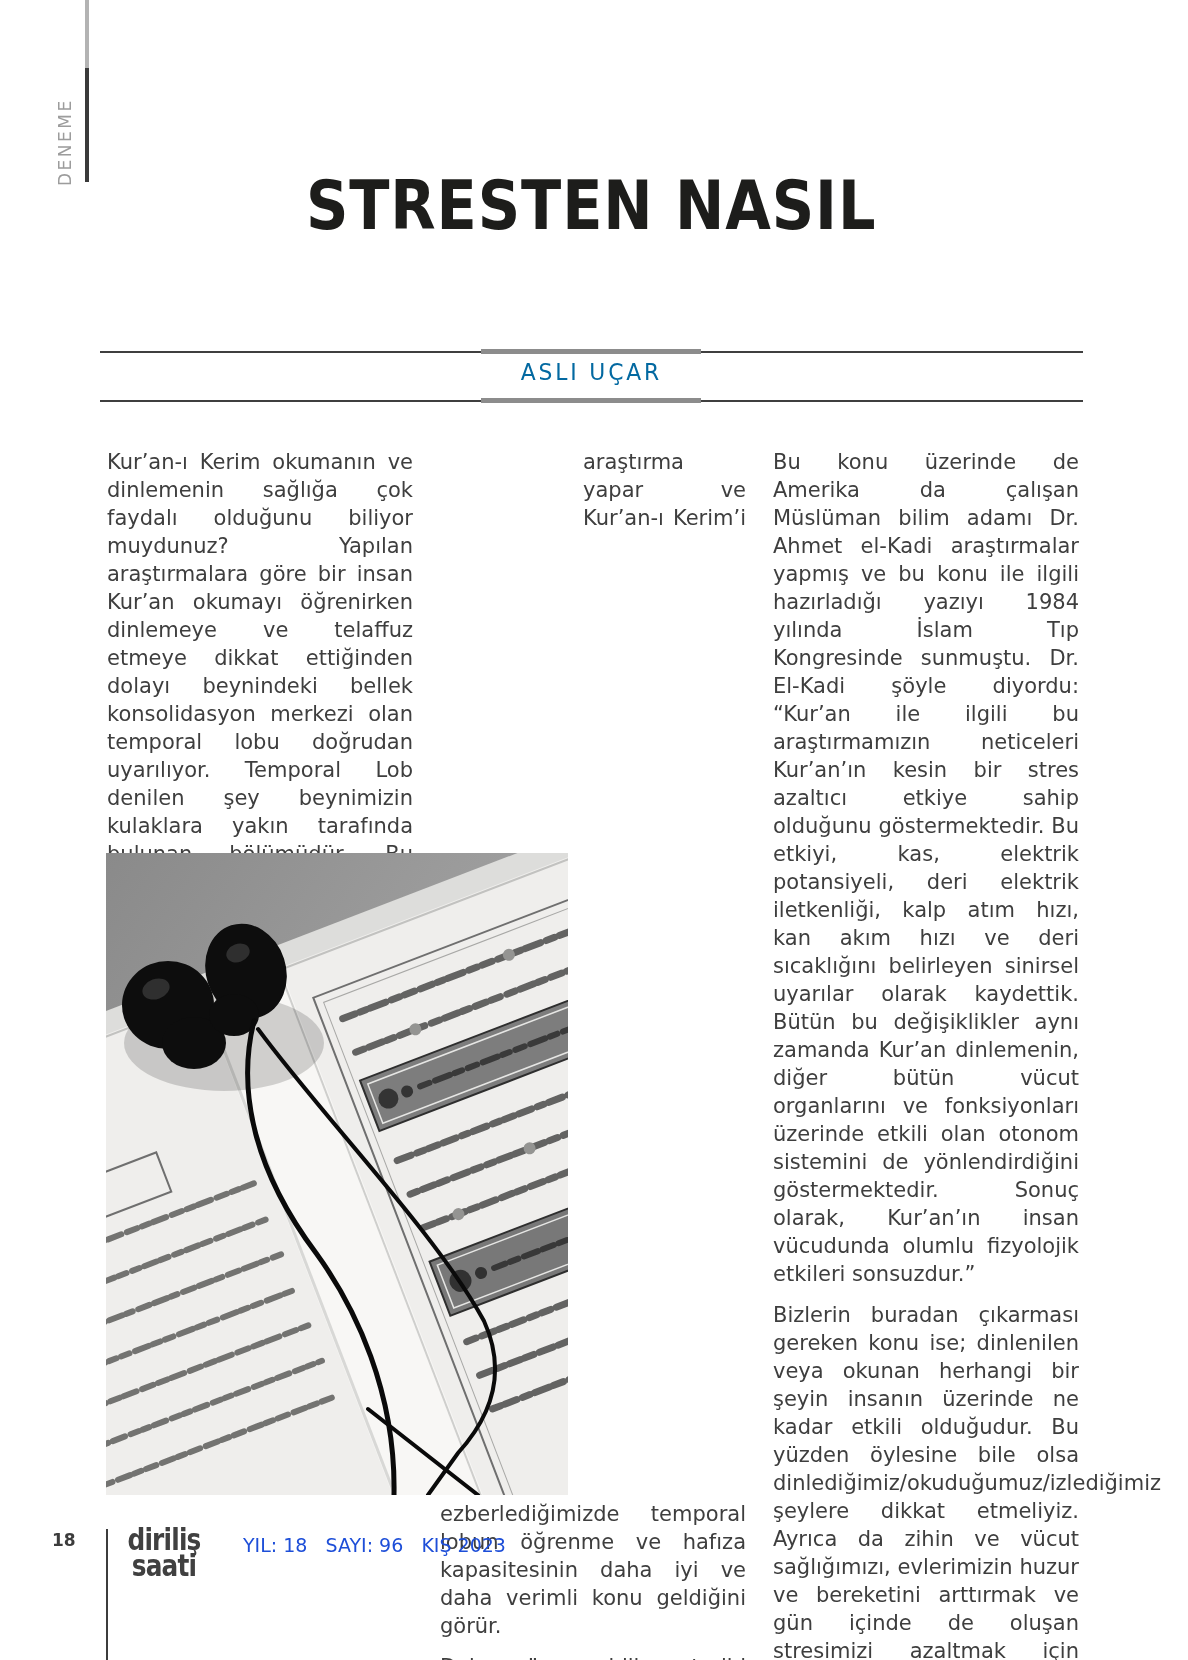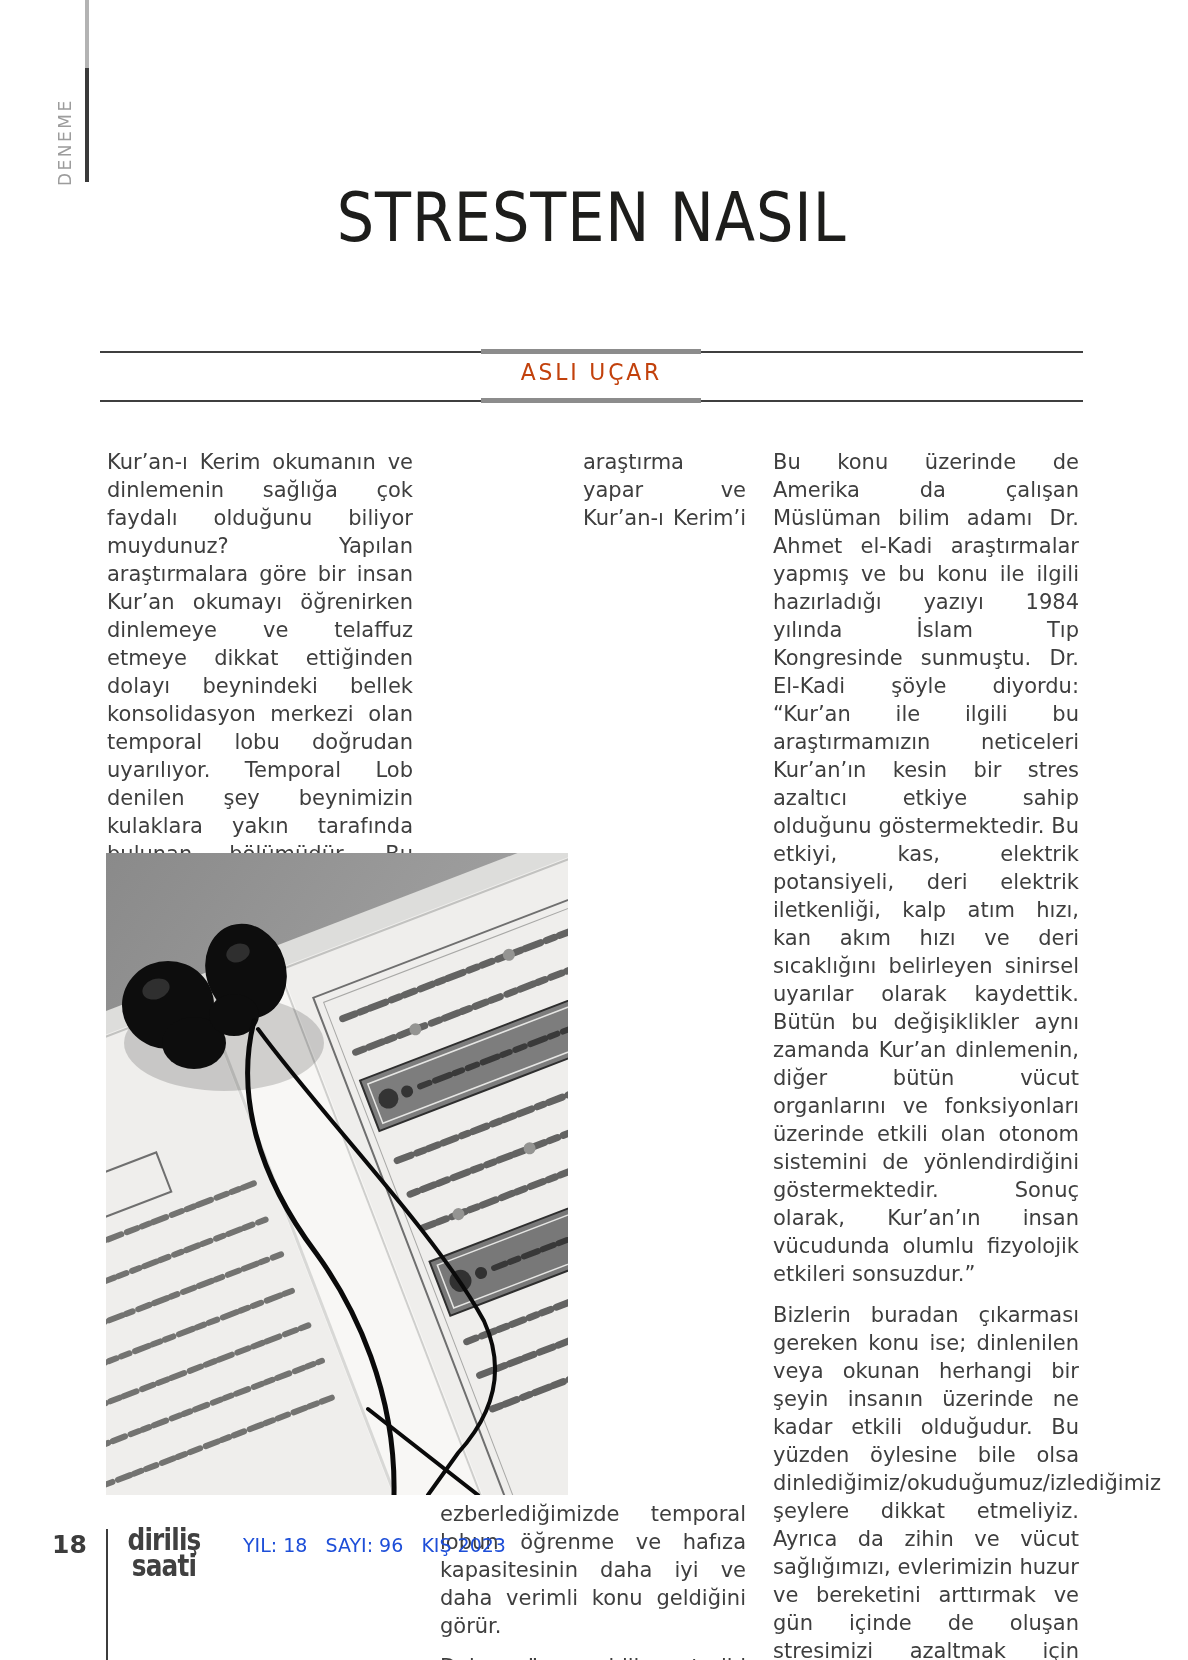--- a/index.html
+++ b/index.html
@@ -12,38 +12,38 @@
   
   .cat-rule-top{position:absolute;left:85px;top:0;width:4px;height:68px;background:#b3b3b3;}
   .cat-rule-bottom{position:absolute;left:85px;top:68px;width:4px;height:114px;background:#3a3a3a;}
   .cat-label{
     position:absolute;left:21px;top:130px;width:90px;height:22px;
     transform:rotate(-90deg);transform-origin:center;
     font-size:17px;letter-spacing:2.5px;color:#9c9c9c;text-align:left;white-space:nowrap;
   }
   
   .title{position:absolute;left:100px;top:166px;width:983px;text-align:center;color:#1d1d1b;}
-  .title-line{display:block;font-size:67px;line-height:80px;font-weight:400;letter-spacing:1px;margin-top:12px;}
+  .title-line{display:block;font-size:67px;line-height:80px;font-weight:700;letter-spacing:1px;}
   .title-line>span{display:inline-block;transform:scaleX(.88);transform-origin:center;white-space:nowrap;}
   
   .rule{position:absolute;left:100px;width:983px;height:2px;background:#3f3f3f;}
   .rule .thick{position:absolute;left:381px;top:-2px;width:220px;height:5px;background:#8c8c8c;}
   .rule-top{top:351px;} .rule-bottom{top:400px;}
-  .author{position:absolute;left:100px;top:359px;width:983px;text-align:center;color:#c2410c;}
+  .author{position:absolute;left:100px;top:359px;width:983px;text-align:center;color:#0369a1;}
   .author>span{display:inline-block;font-size:23px;letter-spacing:3px;transform:scaleX(.95);white-space:nowrap;}
   
   .col{position:absolute;top:448px;width:306px;font-size:21px;line-height:28px;text-align:justify;color:#3e3e3e;}
   .col p{margin:0 0 13px 0;}
   .col-1{left:107px;} .col-2{left:440px;} .col-3{left:773px;}
   .wrap-spacer{float:left;width:143px;height:660px;margin-top:392px;}
   
   .photo{position:absolute;left:106px;top:853px;width:462px;height:642px;overflow:hidden;}
   .photo svg{display:block;}
   
-  .page-number{position:absolute;left:52px;top:1530px;font-size:25px;font-weight:bold;color:#3c3c3c;}
+  .page-number{position:absolute;left:52px;top:1530px;font-size:17px;font-weight:bold;color:#3c3c3c;}
   .footer-divider{position:absolute;left:106px;top:1529px;width:2px;height:131px;background:#3c3c3c;}
   .logo{position:absolute;left:124px;top:1526px;width:100px;text-align:center;color:#404040;
         font-weight:bold;transform:scaleX(.8);transform-origin:left center;}
   .logo div{font-size:31px;line-height:26px;letter-spacing:-1px;}
   .issue{position:absolute;left:243px;top:1534px;font-size:19px;color:#1d4ed8;white-space:pre;}
 </style>
 </head>
 <body>
 
 <div class="page">

